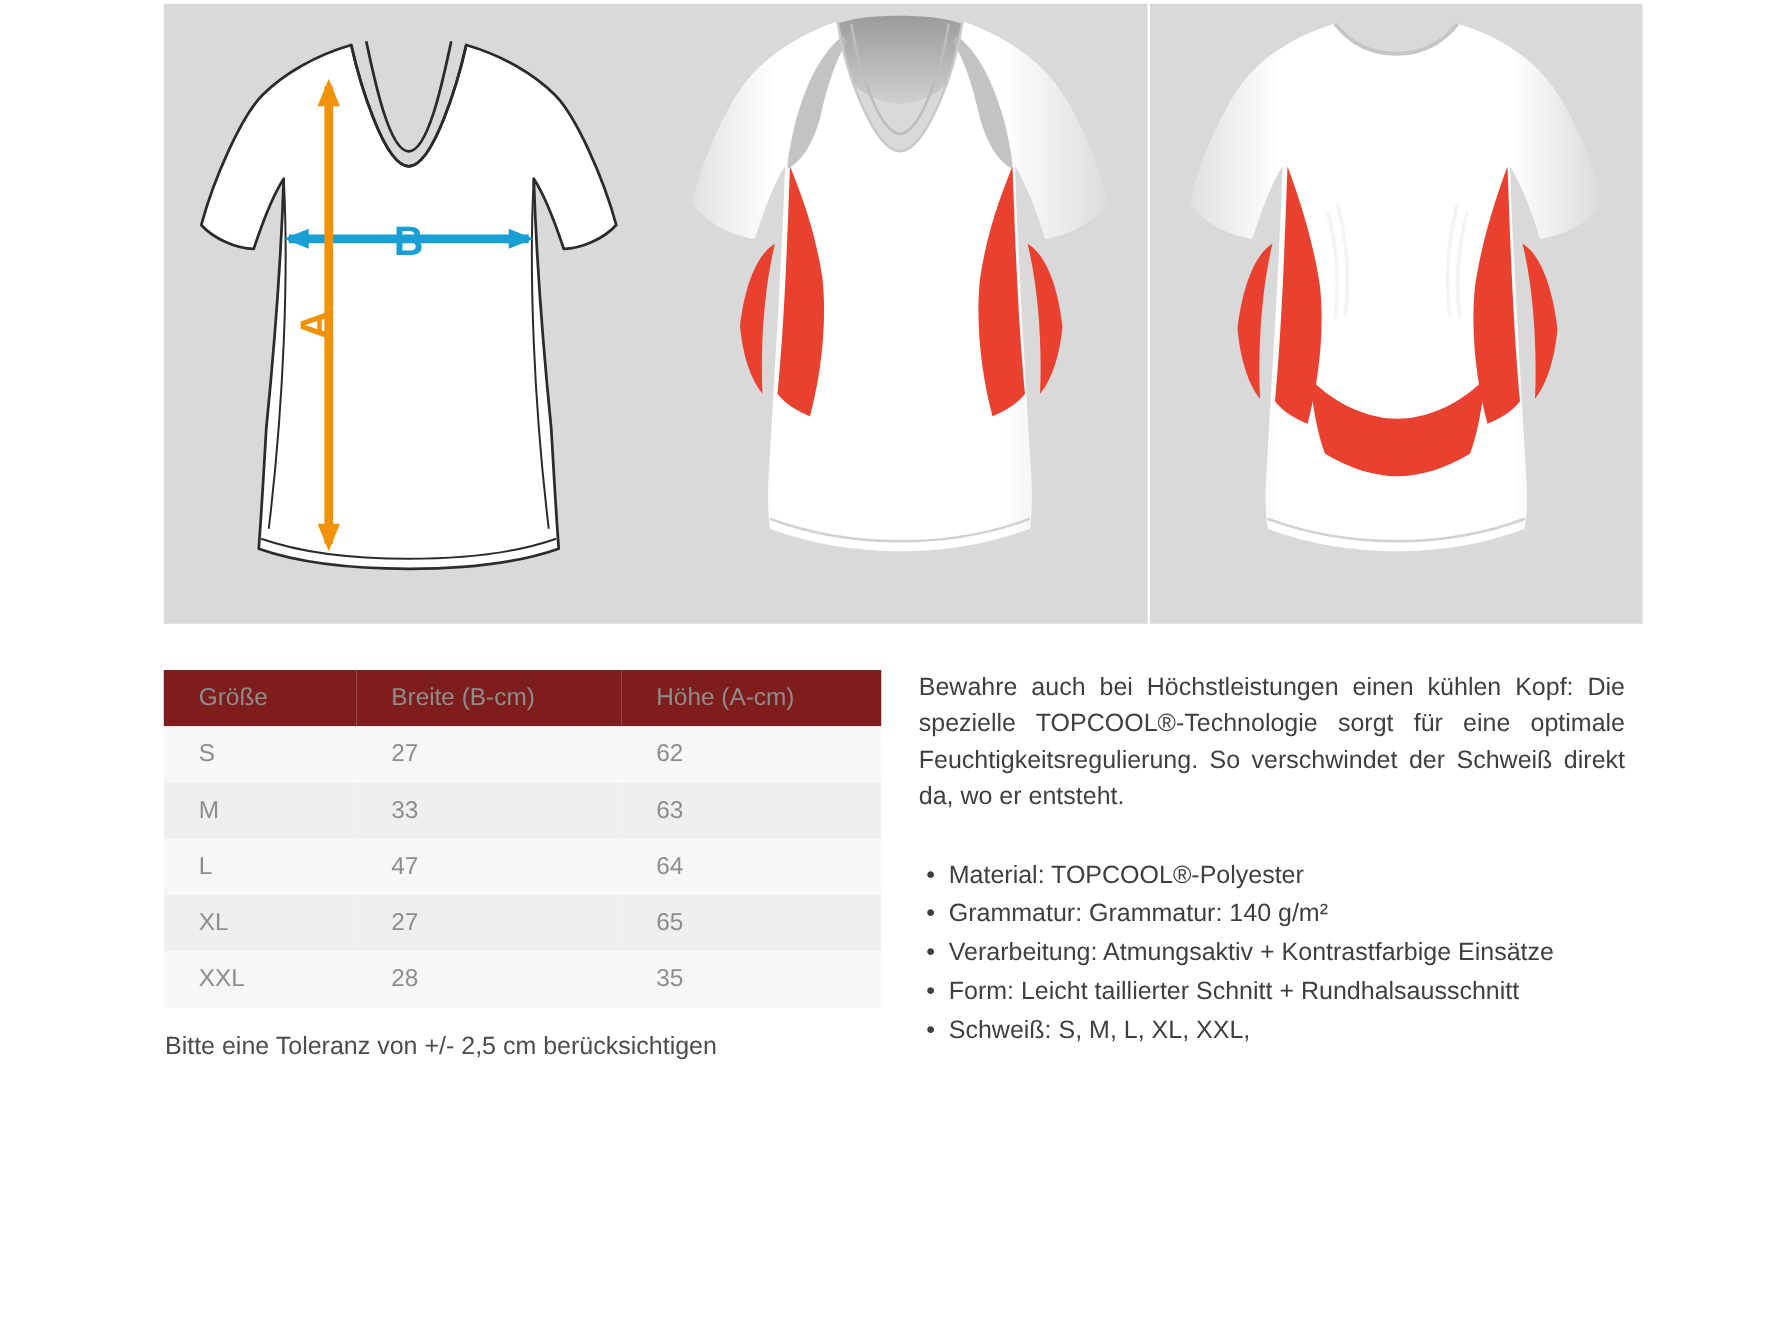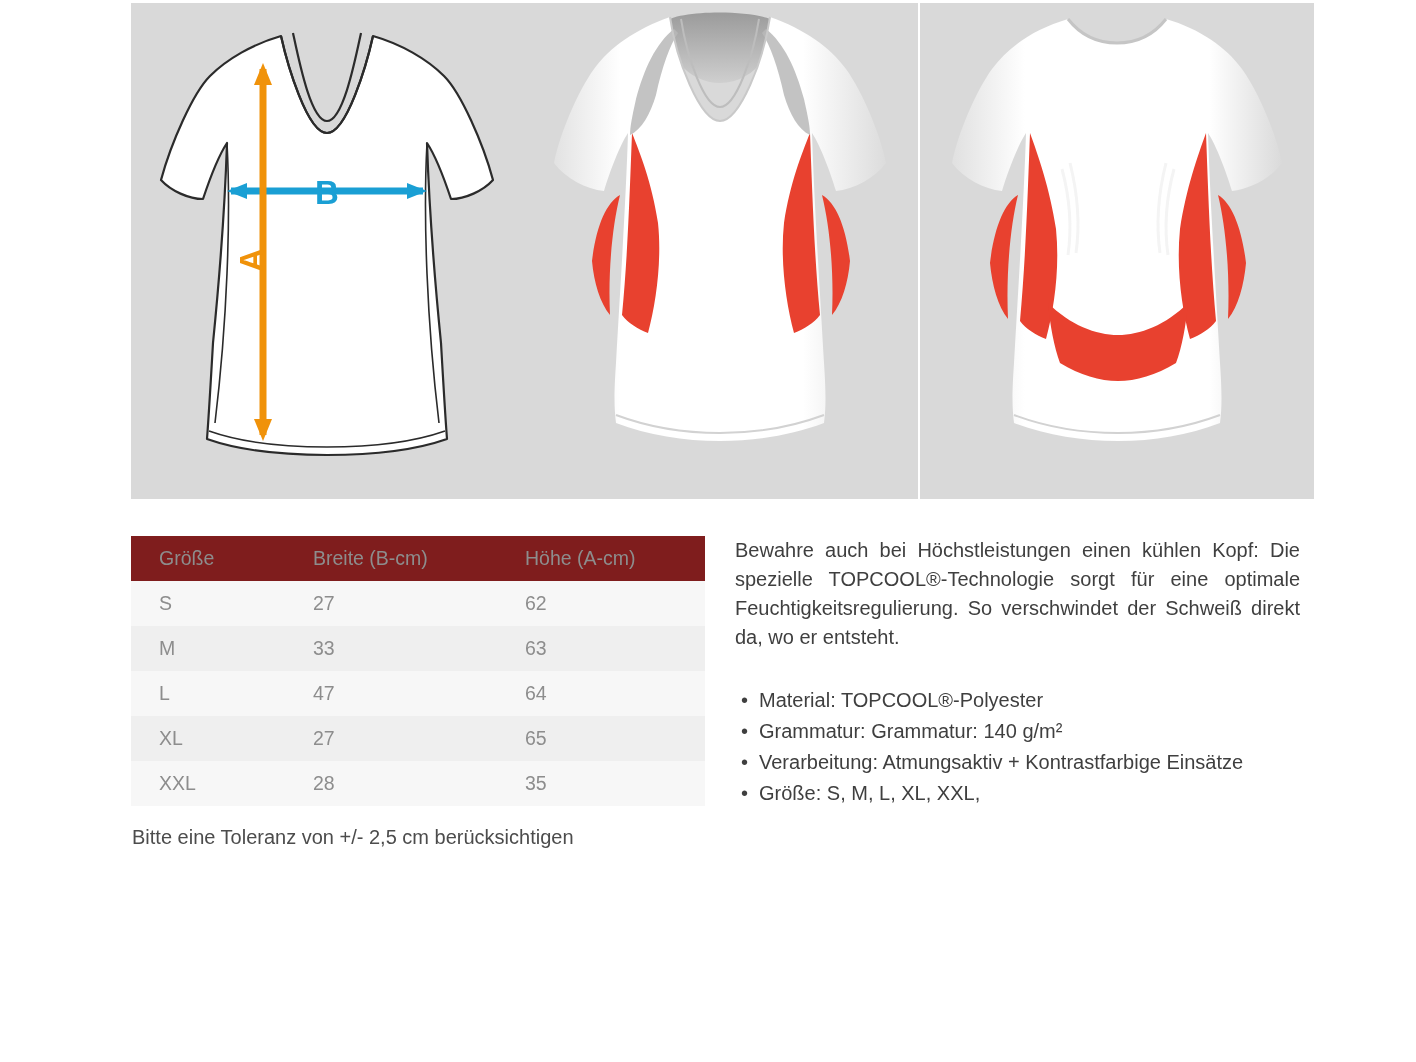--- a/index.html
+++ b/index.html
@@ -301,17 +301,18 @@
   </table>
 
   <div class="tolerance">Bitte eine Toleranz von +/- 2,5 cm berücksichtigen</div>
 
   <div class="text-col">
     <p class="intro">Bewahre auch bei Höchstleistungen einen kühlen Kopf: Die spezielle TOPCOOL®-Technologie sorgt für eine optimale Feuchtigkeitsregulierung. So verschwindet der Schweiß direkt da, wo er entsteht.</p>
     <ul class="spec-list">
       <li>Material: TOPCOOL®-Polyester</li>
       <li>Grammatur: Grammatur: 140 g/m²</li>
       <li>Verarbeitung: Atmungsaktiv + Kontrastfarbige Einsätze</li>
-      <li>Größe:  S, M, L, XL, XXL,</li>
+      <li> Form: Leicht taillierter Schnitt + Rundhalsausschnitt</li>
+      <li>Schweiß:  S, M, L, XL, XXL,</li>
     </ul>
   </div>
 
 </div>
 
 </body></html>

